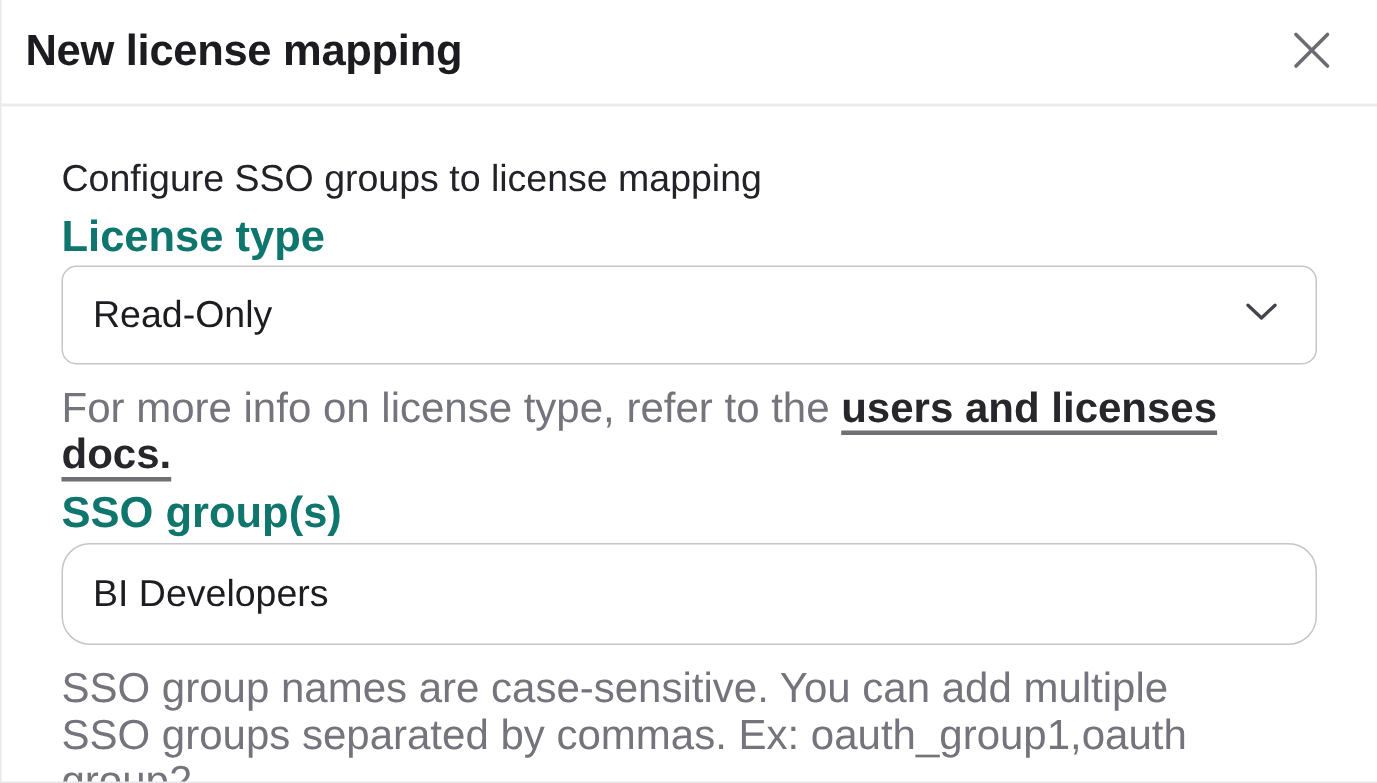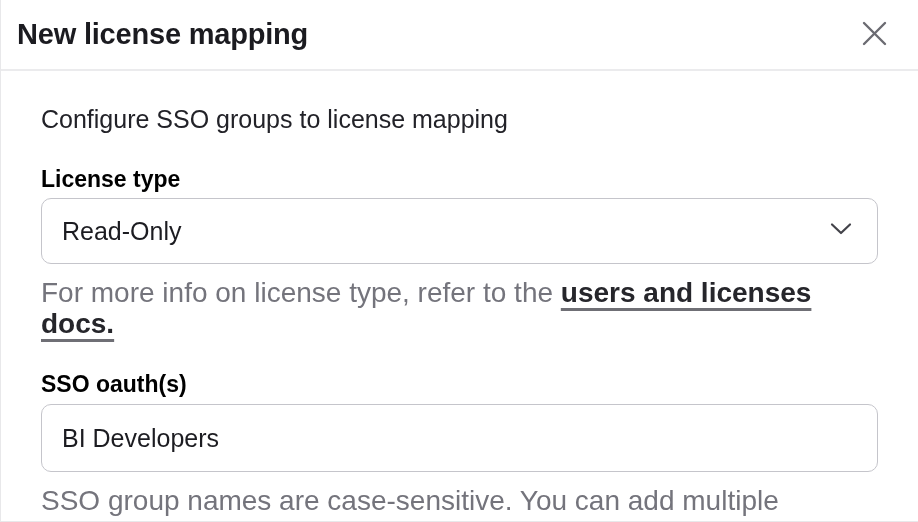--- a/index.html
+++ b/index.html
@@ -47,25 +47,25 @@
   }
   .form-heading {
     margin-top: 33px;
     font-size: 25px;
     line-height: 30px;
     font-weight: 400;
     color: #222228;
   }
   .field-label {
     display: block;
-    margin-top: 33px;
-    font-size: 23px;
+    margin-top: 12px;
+    font-size: 29px;
     line-height: 24px;
     font-weight: 700;
-    color: #000000;
+    color: #0f766e;
   }
   .select-box {
     margin-top: 7px;
     height: 66px;
     width: 100%;
     border: 1.5px solid #c5c5cb;
     border-radius: 10px;
     background: #ffffff;
     display: flex;
     align-items: center;
@@ -75,21 +75,21 @@
   }
   .select-value {
     font-size: 25px;
     color: #1c1c21;
   }
   .text-input {
     margin-top: 8px;
     height: 68px;
     width: 100%;
     border: 1.5px solid #c5c5cb;
-    border-radius: 10px;
+    border-radius: 19px;
     background: #ffffff;
     padding: 0 20px;
     font-family: "Liberation Sans", "DejaVu Sans", sans-serif;
     font-size: 25px;
     color: #1c1c21;
     outline: none;
   }
   .helper-text {
     margin-top: 13px;
     font-size: 28px;
@@ -139,20 +139,20 @@
       <span class="select-value">Read-Only</span>
       <span>
         <svg width="22" height="14" viewBox="0 0 22 14">
           <polyline class="chevron-stroke" points="2,2.5 11,11 20,2.5"></polyline>
         </svg>
       </span>
     </div>
 
     <div class="helper-text"><span>For more info on license type, refer to the </span><a class="docs-link">users and licenses docs.</a></div>
 
-    <label class="field-label">SSO oauth(s)</label>
+    <label class="field-label">SSO group(s)</label>
 
     <input class="text-input" type="text" value="BI Developers" style="">
 
     <div class="helper-text wrap">SSO group names are case-sensitive. You can add multiple SSO groups separated by commas. Ex: oauth_group1,oauth group2</div>
 
   </div>
 </div>
 
 </body></html>

